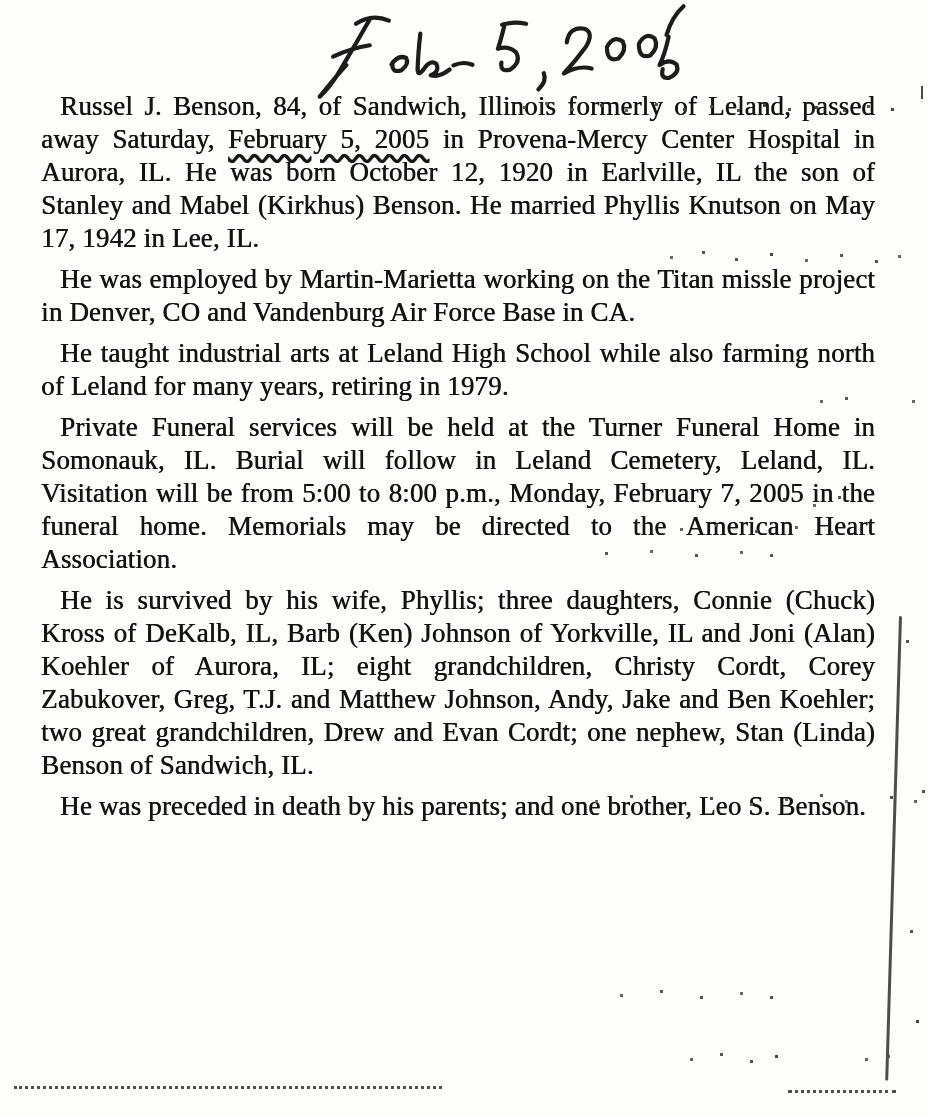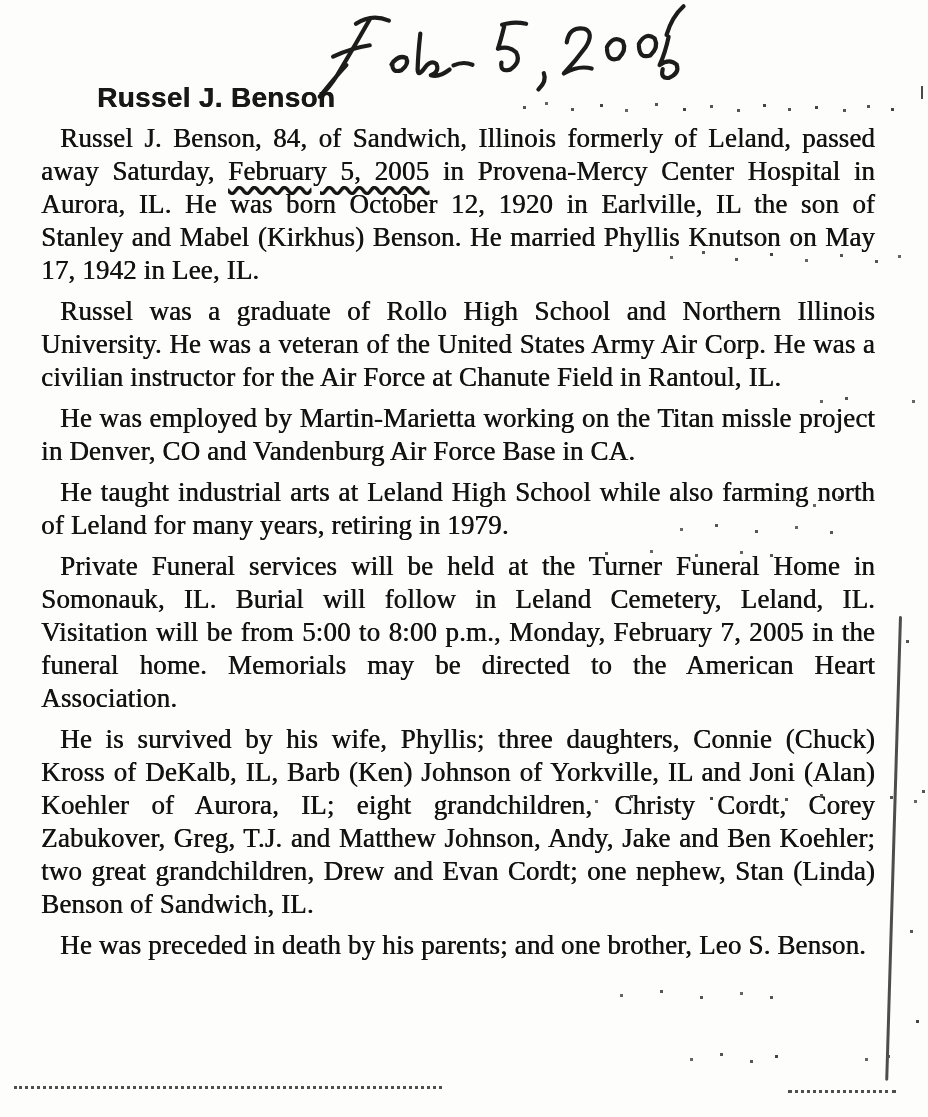--- a/index.html
+++ b/index.html
@@ -91,23 +91,21 @@
 
     <path d="M312,44 Q319,32 328,39 Q332,48 323,56 Q312,59 312,46"></path>
 
     <path d="M344,42 Q351,30 360,37 Q364,46 355,54 Q344,57 344,44"></path>
 
     <path d="M374,36 Q370,52 364,64 Q374,57 381,64 Q384,73 373,77 Q364,78 367,68"></path>
     <path d="M372,34 Q378,16 390,6"></path>
   </svg>
 
   <div class="article">
-    <h1>Russel J. Benson</h1>
     <p><span>Russel J. Benson, 84, of Sandwich, Illinois formerly of Leland, passed away Saturday, </span><span class="hand-underline">February 5, 2005</span><span> in Provena-Mercy Center Hospital in Aurora, IL. He was born October 12, 1920 in Earlville, IL the son of Stanley and Mabel (Kirkhus) Benson. He married Phyllis Knutson on May 17, 1942 in Lee, IL.</span></p>
-    <p>Russel was a graduate of Rollo High School and Northern Illinois University. He was a veteran of the United States Army Air Corp. He was a civilian instructor for the Air Force at Chanute Field in Rantoul, IL.</p>
     <p>He was employed by Martin-Marietta working on the Titan missle project in Denver, CO and Vandenburg Air Force Base in CA.</p>
     <p>He taught industrial arts at Leland High School while also farming north of Leland for many years, retiring in 1979.</p>
     <p>Private Funeral services will be held at the Turner Funeral Home in Somonauk, IL. Burial will follow in Leland Cemetery, Leland, IL. Visitation will be from 5:00 to 8:00 p.m., Monday, February 7, 2005 in the funeral home. Memorials may be directed to the American Heart Association.</p>
     <p>He is survived by his wife, Phyllis; three daughters, Connie (Chuck) Kross of DeKalb, IL, Barb (Ken) Johnson of Yorkville, IL and Joni (Alan) Koehler of Aurora, IL; eight grandchildren, Christy Cordt, Corey Zabukover, Greg, T.J. and Matthew Johnson, Andy, Jake and Ben Koehler; two great grandchildren, Drew and Evan Cordt; one nephew, Stan (Linda) Benson of Sandwich, IL.</p>
     <p>He was preceded in death by his parents; and one brother, Leo S. Benson.</p>
   </div>
 
   <div class="vline"></div>
   <div class="tick"></div>
   <div class="rule rule-long"></div>

